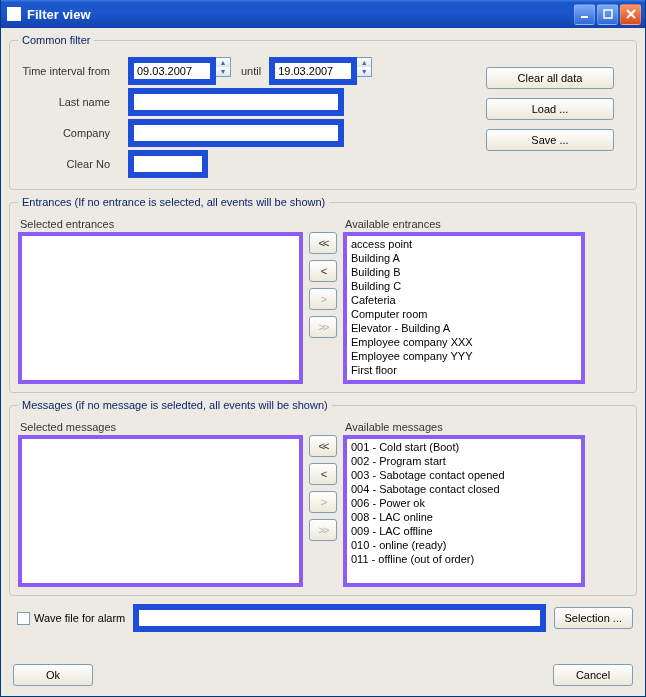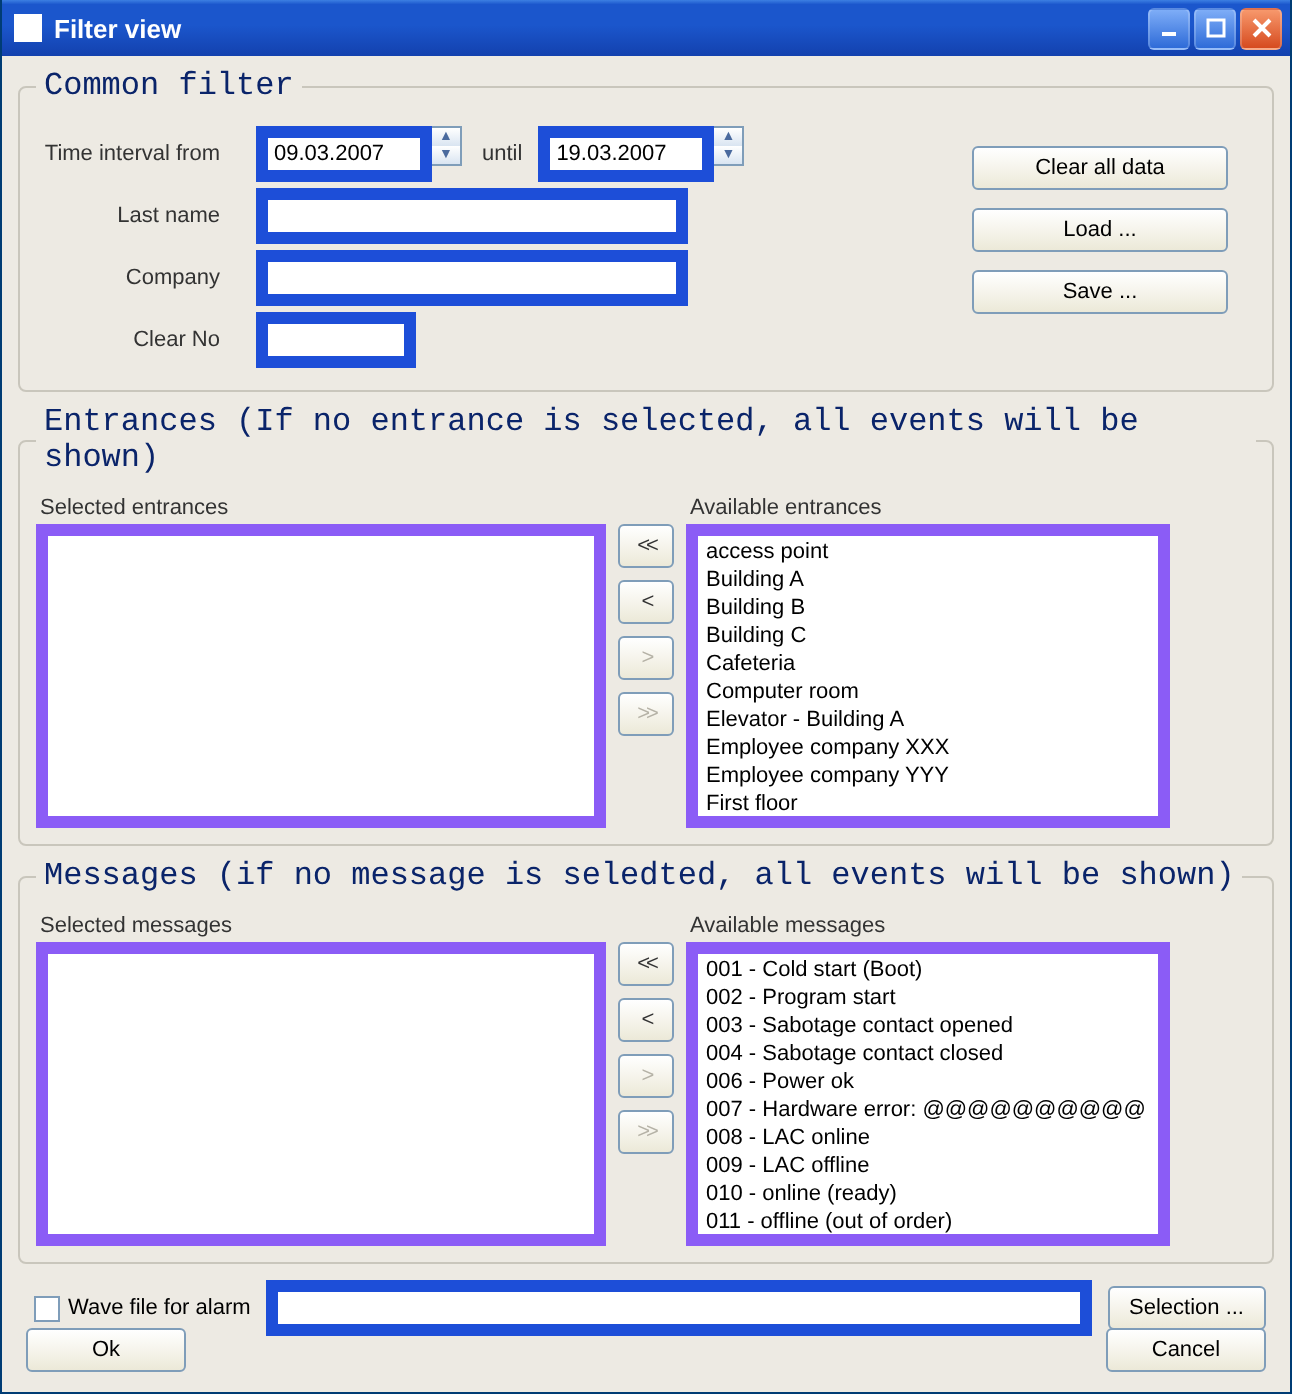--- a/index.html
+++ b/index.html
@@ -15,41 +15,41 @@
   .title-spacer { flex:1; }
   .winbtn { width:21px; height:21px; margin-left:2px; border-radius:3px; display:flex;
             align-items:center; justify-content:center; font-size:11px; font-weight:bold; }
   .winbtn.min, .winbtn.max { background:linear-gradient(to bottom,#7EADF7,#2E6BD8); border:1px solid #fff3; color:#fff; }
   .winbtn.close { background:linear-gradient(to bottom,#F7986C,#D64B1F); border:1px solid #fff3; color:#fff; }
   .winbtn svg { width:12px; height:12px; }
 
   .client { position:absolute; inset:28px 4px 4px 4px; }
 
   fieldset.group { border:1px solid #C9C6BC; border-radius:4px; margin:6px 4px 2px 4px; padding:8px 8px 8px 8px; }
-  fieldset.group > legend { color:#0A246A; padding:0 4px; font-size:16px;font-family:Liberation Mono, monospace; }
+  fieldset.group > legend { color:#0A246A; padding:0 4px; font-size:11px; }
 
   
   .cf-row { display:flex; align-items:center; margin:3px 0; }
   .cf-row label { width:110px; text-align:right; padding-right:18px; color:#333; }
   .txt { border:6px solid #1d4ed8; background:#fff; height:28px; padding:1px 3px; font:inherit; color:#000; }
   .txt.date { width:88px; }
   .spin { display:inline-flex; }
   .spin .spinbtns { width:15px; height:20px; border:1px solid #7F9DB9; border-left:none;
                     display:flex; flex-direction:column; background:linear-gradient(#fff,#E3E9EF); }
   .spin .spinbtns button { flex:1; border:none; background:linear-gradient(#fff,#D9E4F1);
                            font-size:7px; line-height:1; cursor:pointer; color:#4A6A9E; padding:0; }
   .cf-right { position:absolute; right:14px; top:10px; display:flex; flex-direction:column; gap:9px; }
   .btn { border:1px solid #7F9DB9; border-radius:3px; background:linear-gradient(#fff,#ECE9D8);
          height:22px; min-width:128px; font:inherit; cursor:pointer; padding:0 10px; }
 
   
   .transfer { display:flex; gap:6px; margin-top:2px; }
   .col { display:flex; flex-direction:column; }
   .col .caption { color:#333; margin:0 0 2px 2px; }
-  .listbox { border:6px solid #8b5cf6; background:#fff; overflow-y:scroll; overflow-x:hidden;
+  .listbox { border:4px solid #8b5cf6; background:#fff; overflow-y:scroll; overflow-x:hidden;
              height:152px; padding:1px 2px; line-height:14px; color:#000; }
   .listbox .item { white-space:nowrap; cursor:default; padding:0 2px; }
   .col.selected .listbox { width:285px; }
   .col.avail .listbox { width:242px; }
   .movebtns { display:flex; flex-direction:column; gap:6px; padding-top:14px; }
   .mvbtn { width:28px; height:22px; border:1px solid #7F9DB9; border-radius:3px;
            background:linear-gradient(#fff,#ECE9D8); font:inherit; cursor:pointer; color:#333;
            display:flex; align-items:center; justify-content:center; }
   .mvbtn[disabled] { color:#B5B2A6; cursor:default; }
   .mvbtn span { font-size:11px; letter-spacing:-2px; }
@@ -208,21 +208,20 @@
             </button>
         </div>
         <div class="col avail">
           <div class="caption">Available messages</div>
           <div class="listbox" id="msg-avail">
               <div class="item">001 - Cold start (Boot)</div>
               <div class="item">002 - Program start</div>
               <div class="item">003 - Sabotage contact opened</div>
               <div class="item">004 - Sabotage contact closed</div>
               <div class="item">006 - Power ok</div>
-              <div class="item">007 - Hardware error: @@@@@@@@@@</div>
               <div class="item">008 - LAC online</div>
               <div class="item">009 - LAC offline</div>
               <div class="item">010 - online (ready)</div>
               <div class="item">011 - offline (out of order)</div>
             </div>
         </div>
       </div>
     </fieldset>
 
     <div class="waverow">

